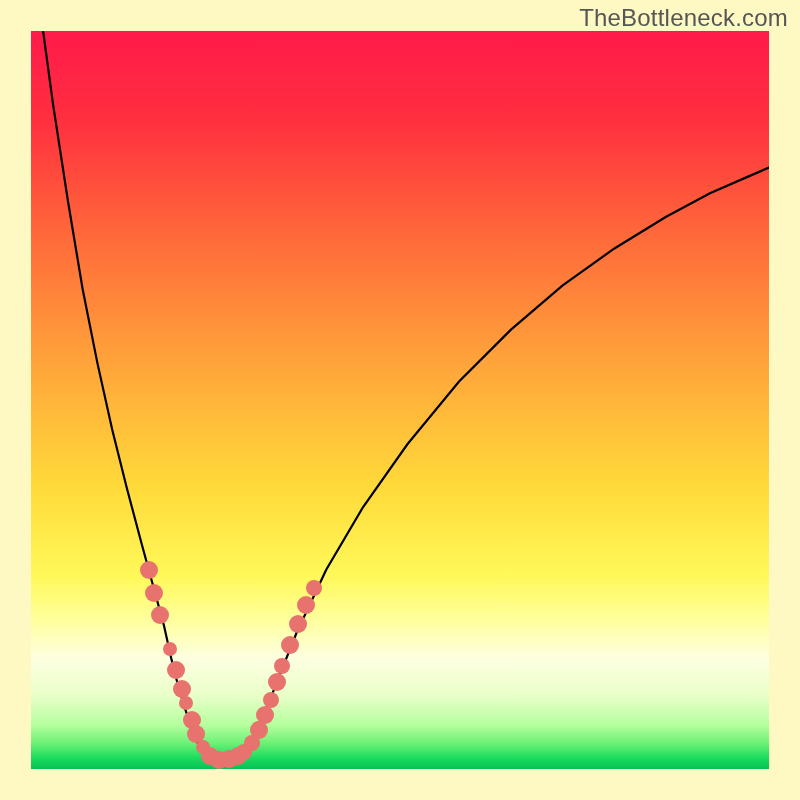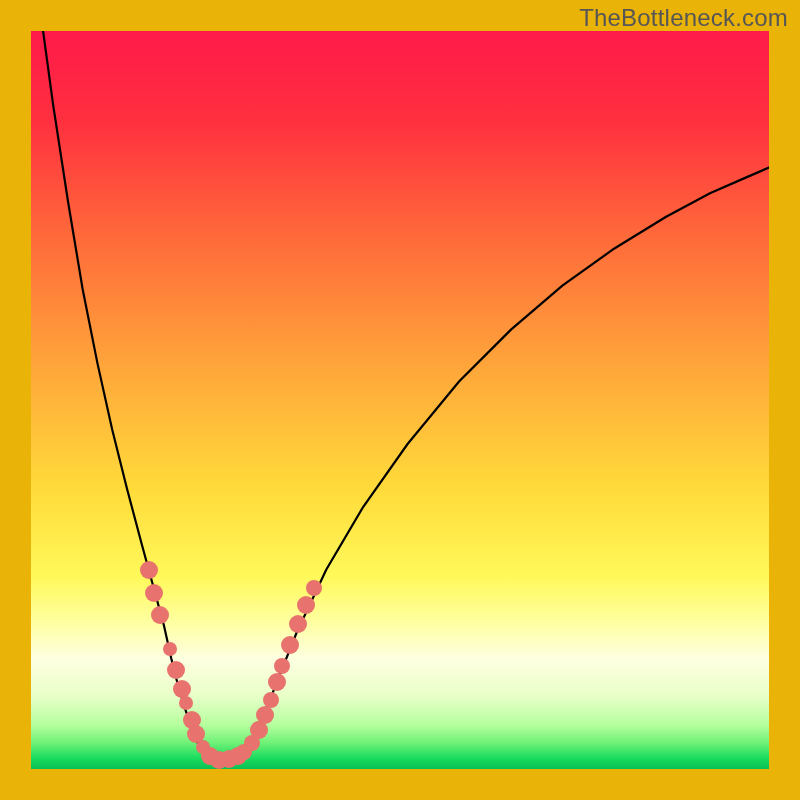--- a/index.html
+++ b/index.html
@@ -9,21 +9,21 @@
     height: 800px;
     background: #000;
     overflow: hidden;
   }
   .frame {
     position: absolute;
     left: 0;
     top: 0;
     width: 800px;
     height: 800px;
-    background: #eab308;
+    background: #fef9c3;
     text-align: center;
   }
   .plot {
     position: absolute;
     left: 31px;
     top: 31px;
     width: 738px;
     height: 738px;
     overflow: hidden;
   }

